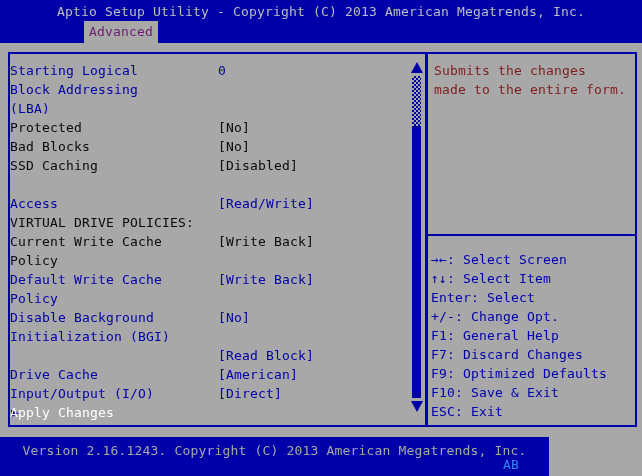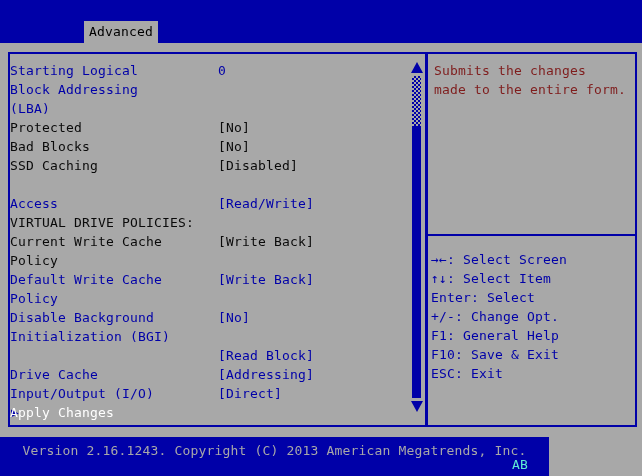--- a/index.html
+++ b/index.html
@@ -5,21 +5,21 @@
   html,body {margin:0; padding:0; background:#666;}
   .screen {
     position:relative; width:642px; height:476px; overflow:hidden;
     background:#A8A8A8;
     font-family:"DejaVu Sans Mono","Liberation Mono",monospace;
     font-size:13px; letter-spacing:0.17px;
   }
   
   .hdr {position:absolute; left:0; top:0; width:642px; height:43px; background:#0000A8;}
   .hdr-title {position:absolute; left:0; top:3px; width:100%; height:18px; line-height:18px; text-align:center; color:#BEBEBE; white-space:pre;}
-  .tab {position:absolute; left:84px; top:21px; height:22px; line-height:22px; padding:0 5px; background:#A8A8A8; color:#000000; white-space:pre;}
+  .tab {position:absolute; left:84px; top:21px; height:22px; line-height:22px; padding:0 5px; background:#A8A8A8; color:#701a75; white-space:pre;}
   
   .frame {position:absolute; left:8px; top:52px; width:629px; height:375px; border:2px solid #0000A8; box-sizing:border-box;}
   .vdiv  {position:absolute; left:425px; top:52px; width:3px; height:375px; background:#0000A8;}
   .hdiv  {position:absolute; left:428px; top:234px; width:207px; height:2px; background:#0000A8;}
   
   .rows {position:absolute; left:10px; top:61px; width:400px;}
   .row {position:relative; height:19px;}
   .row .lbl {position:absolute; left:0; top:0; line-height:19px; white-space:pre;}
   .row .val {position:absolute; left:208px; top:0; line-height:19px; white-space:pre;}
   .c-blue {color:#0000A8;}
@@ -39,28 +39,29 @@
   .scroll-down {position:absolute; left:411px; top:401px; width:0; height:0;
     border-left:6px solid transparent; border-right:6px solid transparent; border-top:11px solid #0000A8;}
   
   .help-desc {position:absolute; left:434px; top:61px; color:#7f1d1d;}
   .help-desc > div {height:19px; line-height:19px; white-space:pre;}
   .legend {position:absolute; left:431px; top:250px; color:#0000A8;}
   .legend > div {height:19px; line-height:19px; white-space:pre;}
   
   .ftr {position:absolute; left:0; top:437px; width:549px; height:39px; background:#0000A8;}
   .ftr-version {position:absolute; left:0; top:5px; width:100%; height:18px; line-height:18px; text-align:center; color:#A8A8A8; white-space:pre;}
-  .ftr-badge {position:absolute; right:21px; top:19px; height:18px; line-height:18px; color:#5eead4;text-align:right;}
+  .ftr-badge {position:absolute; right:30px; top:19px; height:18px; line-height:18px; color:#3b82f6;text-align:right;}
 </style>
 </head>
 <body>
 
 <div class="screen">
 
   <div class="hdr">
+    <div class="hdr-title">Aptio Setup Utility - Copyright (C) 2013 American Megatrends, Inc.</div>
     <div class="tab">Advanced</div>
   </div>
 
   <div class="frame"></div>
   <div class="vdiv"></div>
   <div class="hdiv"></div>
 
   <div class="rows">
     <div class="row c-blue">
       <span class="lbl">Starting Logical</span>
@@ -111,21 +112,21 @@
       <span class="val">[No]</span>
     </div>
     <div class="row c-blue">
       <span class="lbl">Initialization (BGI)</span>
     </div>
     <div class="row c-blue">
       <span class="val">[Read Block]</span>
     </div>
     <div class="row c-blue">
       <span class="lbl">Drive Cache</span>
-      <span class="val">[Addressing]</span>
+      <span class="val">[American]</span>
     </div>
     <div class="row c-blue">
       <span class="lbl">Input/Output (I/O)</span>
       <span class="val">[Direct]</span>
     </div>
     <div class="row sel">
       <span class="sel-arrow">▶</span>
       <span class="lbl">Apply Changes</span>
     </div>
   </div>
@@ -138,20 +139,22 @@
   <div class="help-desc">
     <div>Submits the changes</div>
     <div>made to the entire form.</div>
   </div>
   <div class="legend">
     <div>→←: Select Screen</div>
     <div>↑↓: Select Item</div>
     <div>Enter: Select</div>
     <div>+/-: Change Opt.</div>
     <div>F1: General Help</div>
+    <div>F7: Discard Changes</div>
+    <div>F9: Optimized Defaults</div>
     <div>F10: Save &amp; Exit</div>
     <div>ESC: Exit</div>
   </div>
 
   <div class="ftr">
     <div class="ftr-version">Version 2.16.1243. Copyright (C) 2013 American Megatrends, Inc.</div>
     <div class="ftr-badge">AB</div>
   </div>
 
 </div>

